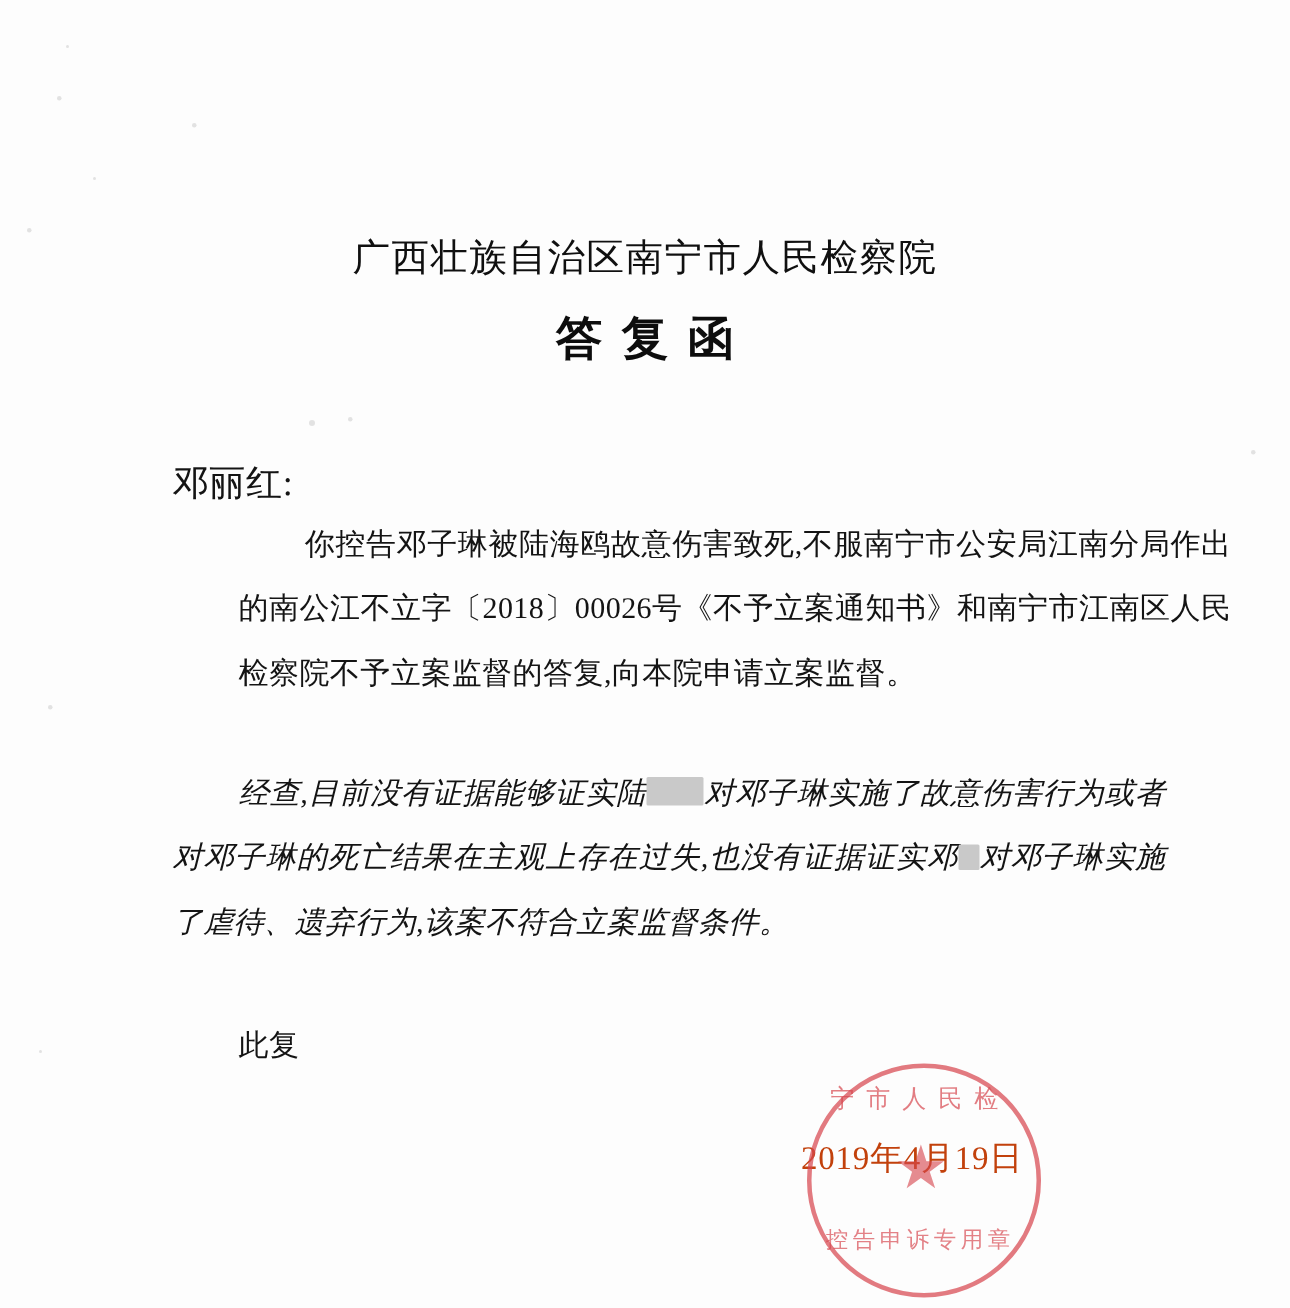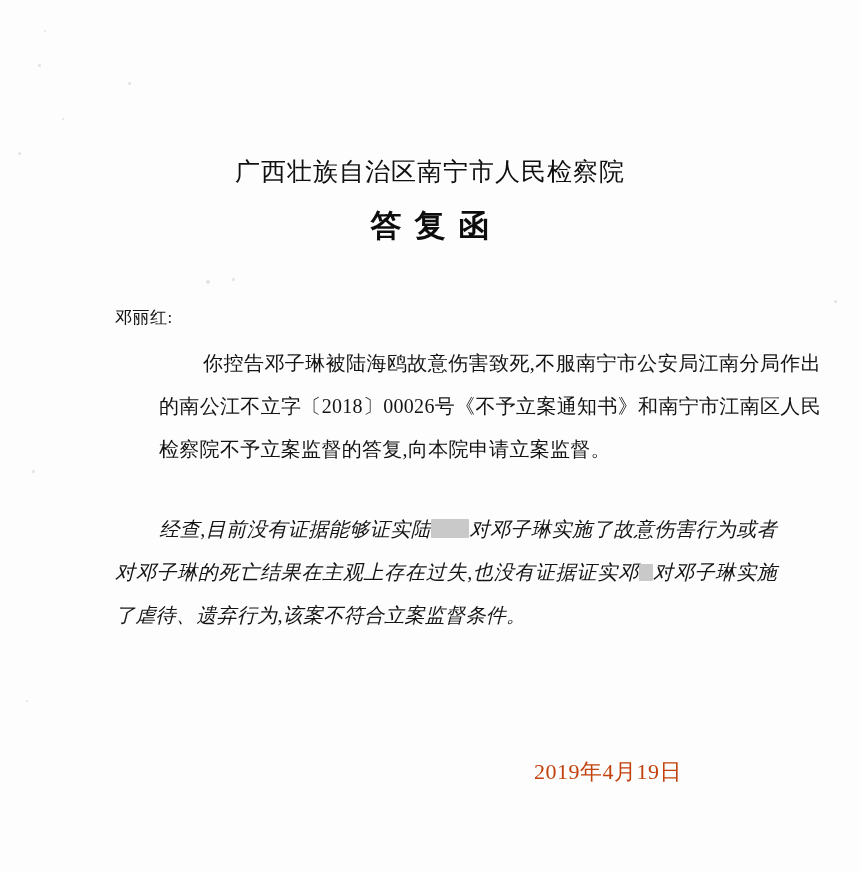--- a/index.html
+++ b/index.html
@@ -64,21 +64,21 @@
     top: 261px;
     right: 130px;
     font-size: 18.5px;
     letter-spacing: 0.5px;
     color: #151515;
   }
   .addressee {
     position: absolute;
     top: 306px;
     left: 115px;
-    font-size: 17px;
+    font-size: 24px;
     letter-spacing: 0.5px;
     color: #141414;
   }
   .para {
     position: absolute;
     left: 115px;
     width: 662px;
     font-size: 20px;
     line-height: 43px;
     letter-spacing: 0.3px;
@@ -190,18 +190,27 @@
     <div class="addressee">邓丽红:</div>
 
     <div class="para p1">
       <span class="indent"></span><span>你控告邓子琳被陆海鸥故意伤害致死,不服南宁市公安局江南分局作出的南公江不立字〔2018〕00026号《不予立案通知书》和南宁市江南区人民检察院不予立案监督的答复,向本院申请立案监督。</span>
     </div>
 
     <div class="para p2">
       <span class="indent"></span><span>经查,目前没有证据能够证实陆</span><span class="redact wide"></span><span>对邓子琳实施了故意伤害行为或者对邓子琳的死亡结果在主观上存在过失,也没有证据证实邓</span><span class="redact narrow"></span><span>对邓子琳实施了虐待、遗弃行为,该案不符合立案监督条件。</span>
     </div>
 
+    <div class="para p3">
+      <span class="indent"></span><span>此复</span>
+    </div>
 
     <div class="sign-date">2019年4月19日</div>
 
+    <div class="seal">
+      <div class="ring"></div>
+      <div class="arc-top">宁市人民检</div>
+      <div class="star">★</div>
+      <div class="arc-bottom">控告申诉专用章</div>
+    </div>
 
   </div>
 </div>
 
 </body></html>

